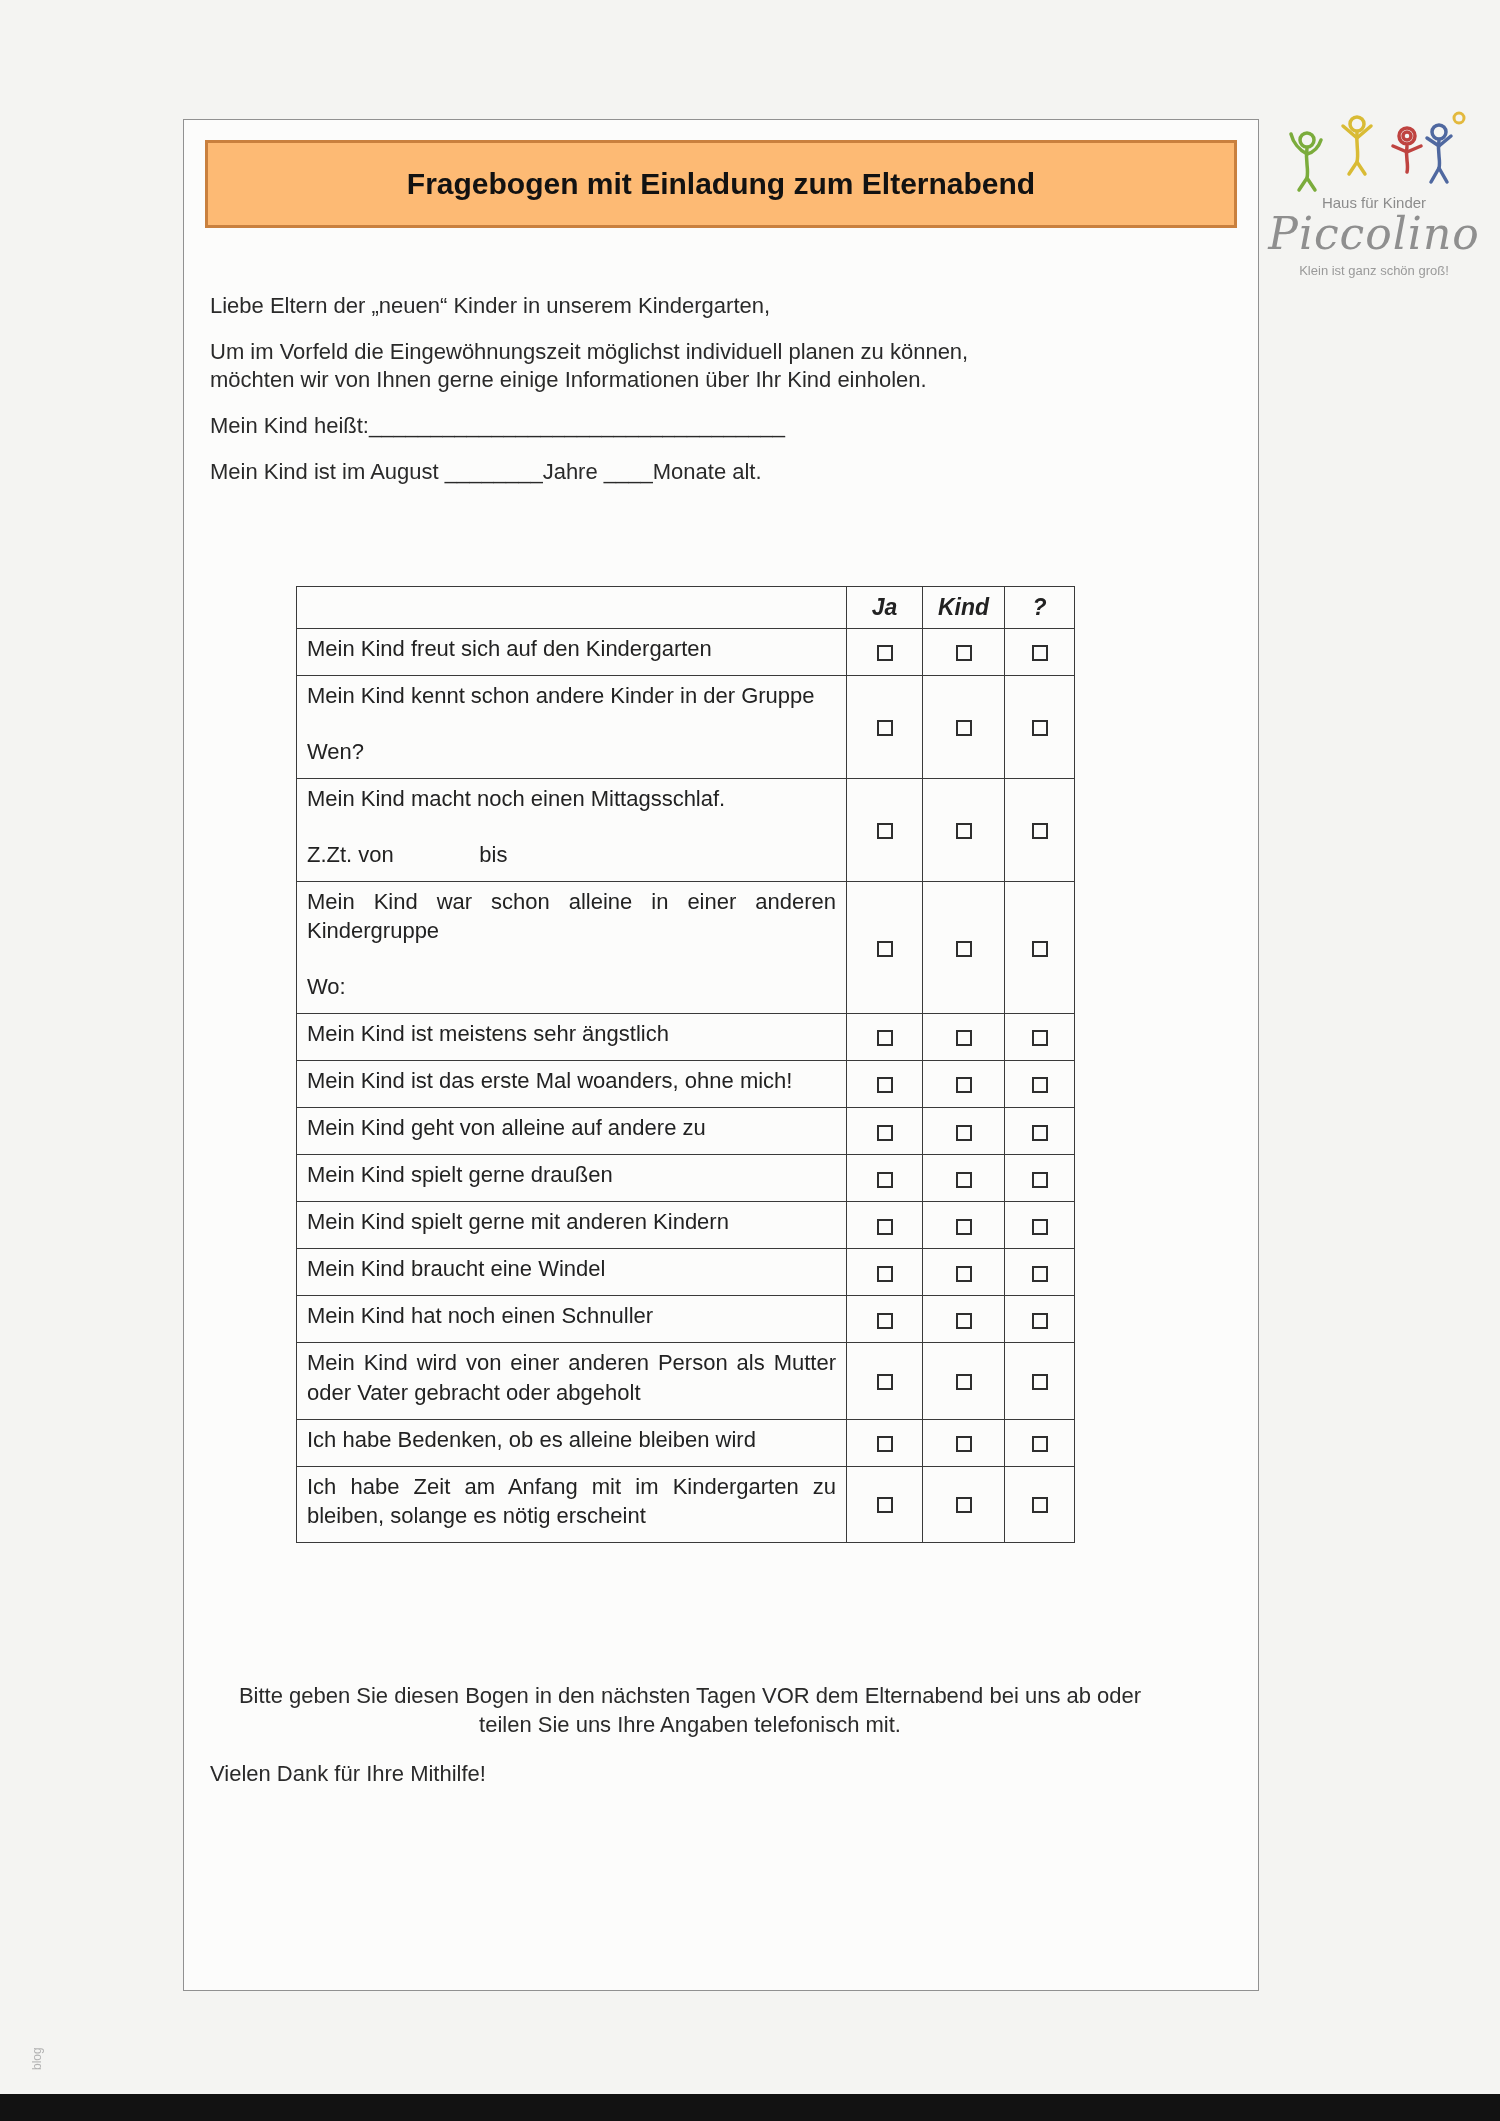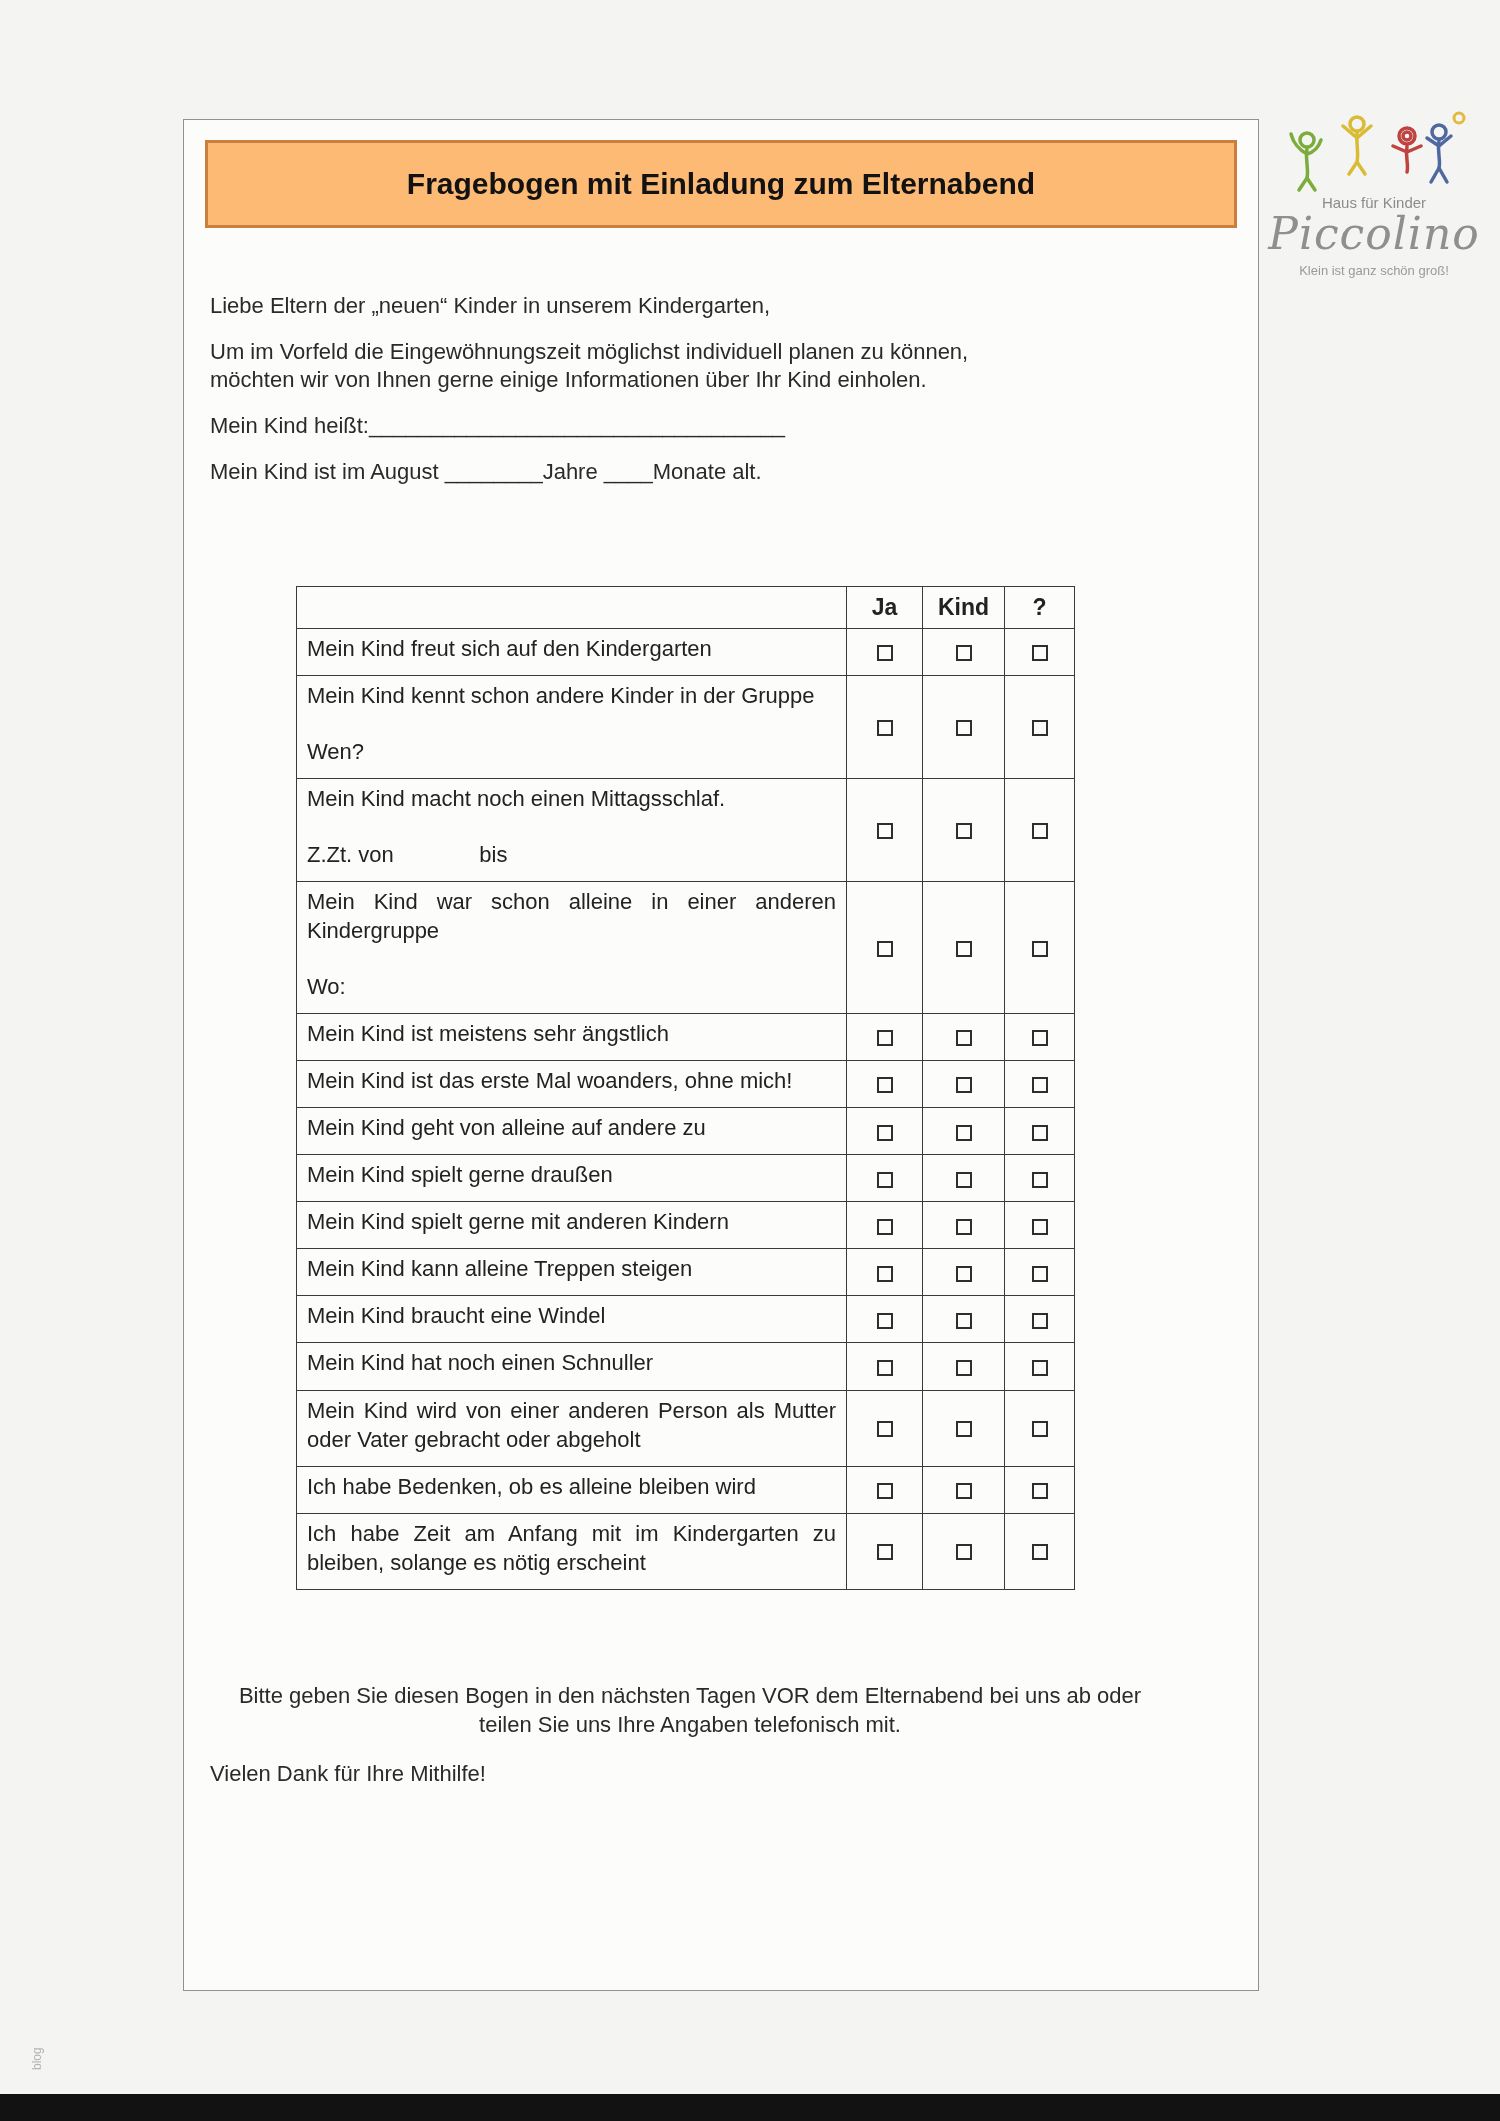--- a/index.html
+++ b/index.html
@@ -44,21 +44,21 @@
   .intro .para{ max-width:830px; }
 
   
   .qtable{
     position:absolute; left:112px; top:466px;
     border-collapse:collapse; table-layout:fixed;
     font-size:22px; color:#222; background:#fcfcfb;
   }
   .c-q{ width:550px; } .c-a{ width:76px; } .c-b{ width:82px; } .c-c{ width:70px; }
   .qtable th, .qtable td{ border:1px solid #3a3a3a; }
-  .qtable th{ height:42px; font-weight:bold; text-align:center; font-size:23px; }
+  .qtable th{ height:42px; font-weight:bold; text-align:center; font-size:23px;font-style:italic; }
   .q-cell{ padding:5px 10px 12px 10px; vertical-align:top; }
   .q-main{ text-align:justify; line-height:1.32; }
   .q-sub{ margin-top:27px; line-height:1.32; }
   .cb-cell{ text-align:center; vertical-align:middle; }
   .cb{
     display:inline-block; width:16px; height:16px;
     border:2px solid #2e2e2e; background:transparent; vertical-align:middle;
   }
 
   
@@ -214,28 +214,20 @@
           <tr>
             <td class="q-cell">
               <div class="q-main">Mein Kind spielt gerne mit anderen Kindern</div>
             </td>
             <td class="cb-cell"><span class="cb"></span></td>
             <td class="cb-cell"><span class="cb"></span></td>
             <td class="cb-cell"><span class="cb"></span></td>
           </tr>
           <tr>
             <td class="q-cell">
-              <div class="q-main">Mein Kind kann alleine Treppen steigen</div>
-            </td>
-            <td class="cb-cell"><span class="cb"></span></td>
-            <td class="cb-cell"><span class="cb"></span></td>
-            <td class="cb-cell"><span class="cb"></span></td>
-          </tr>
-          <tr>
-            <td class="q-cell">
               <div class="q-main">Mein Kind braucht eine Windel</div>
             </td>
             <td class="cb-cell"><span class="cb"></span></td>
             <td class="cb-cell"><span class="cb"></span></td>
             <td class="cb-cell"><span class="cb"></span></td>
           </tr>
           <tr>
             <td class="q-cell">
               <div class="q-main">Mein Kind hat noch einen Schnuller</div>
             </td>

